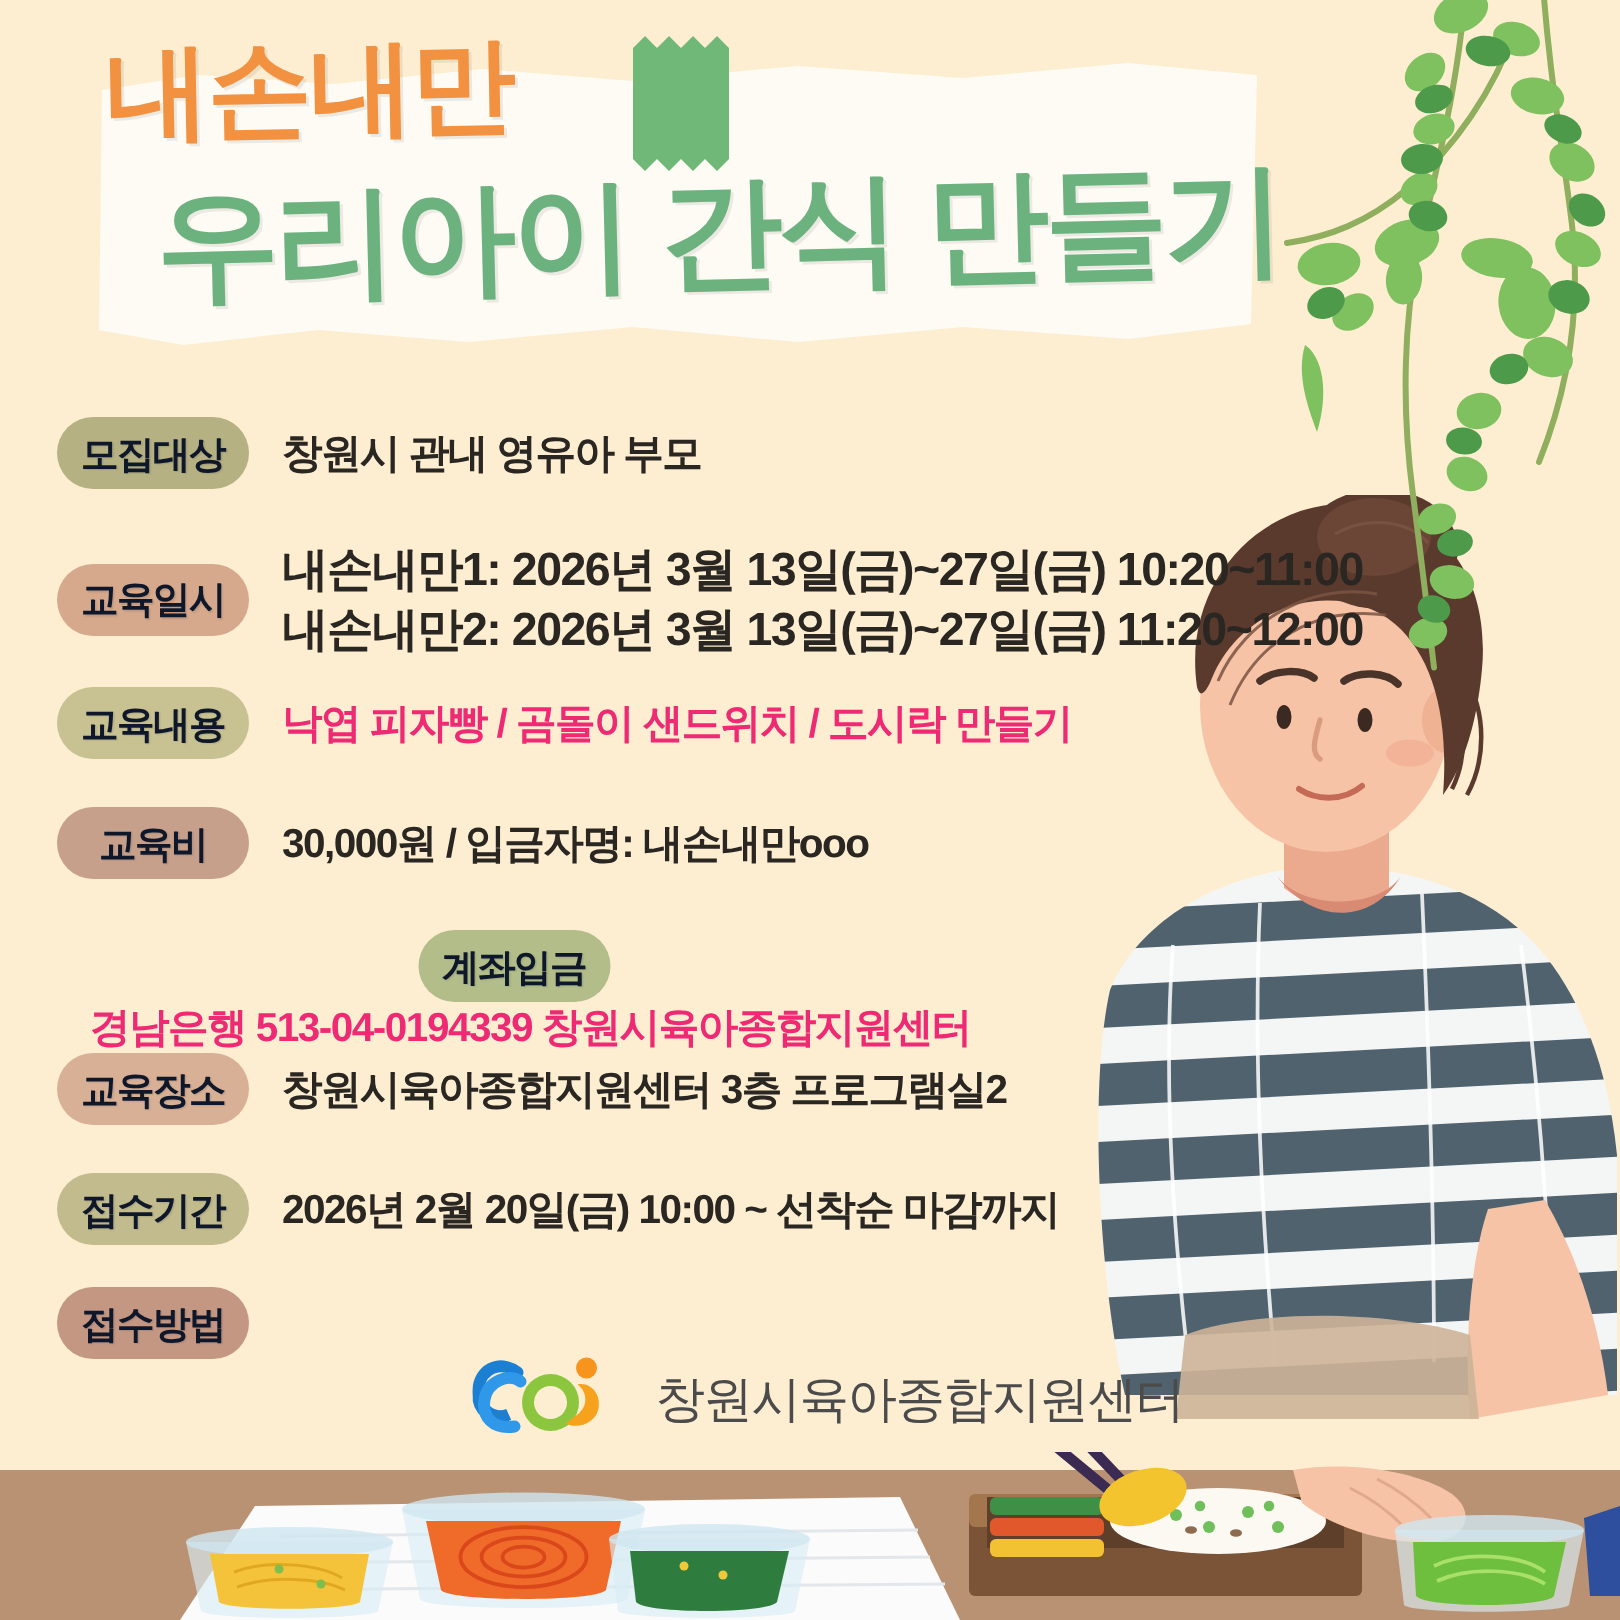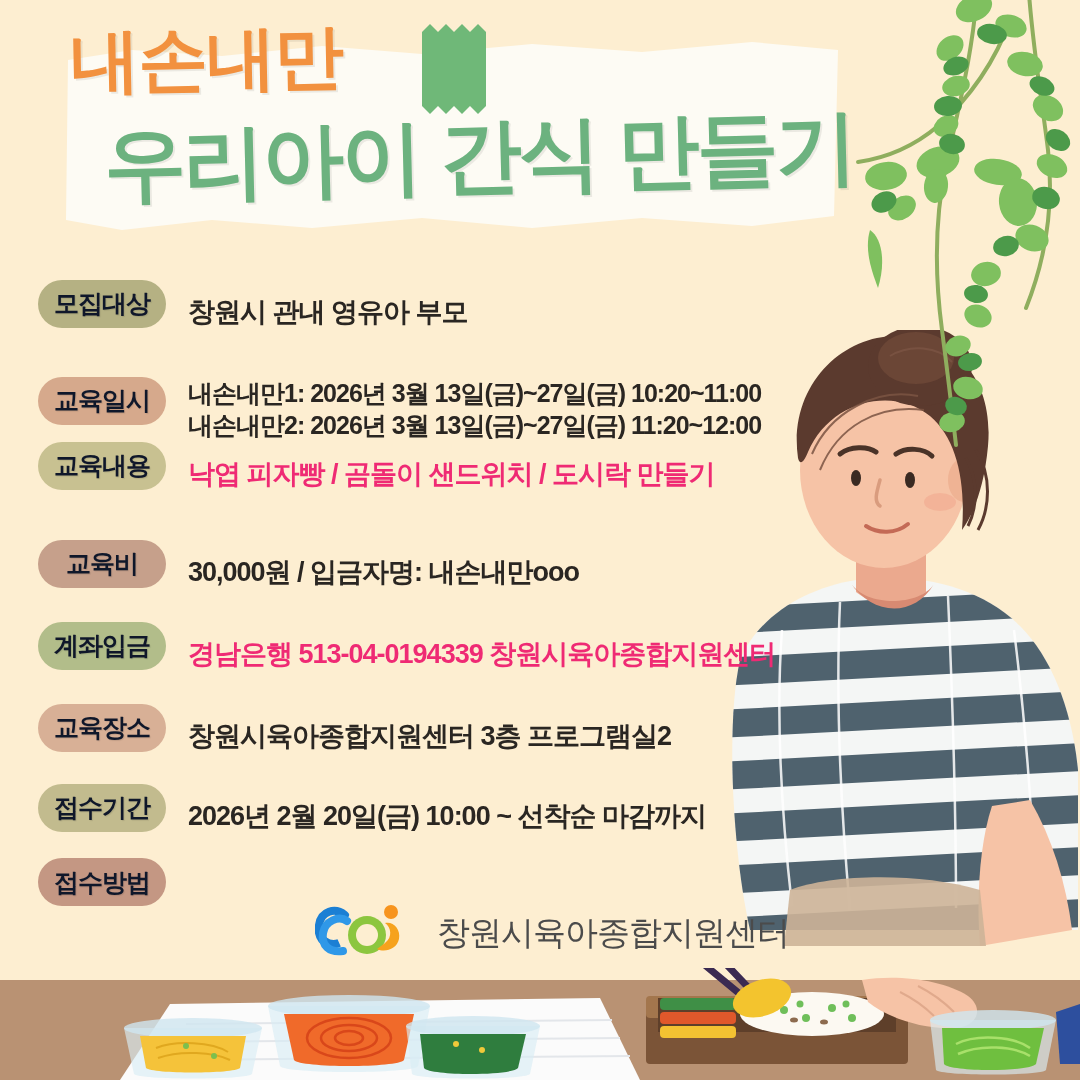--- a/index.html
+++ b/index.html
@@ -144,25 +144,24 @@
   }
 
   .value {
     margin-left: 22px;
     font-size: 27px;
     font-weight: 700;
     color: #2a2622;
     letter-spacing: -1px;
     line-height: 1.28;
     white-space: pre-line;
-    margin-top: 17px;
   }
 
   .value.pink { color: #ef2a74; }
-  .value.two-line { font-size: 25px; }
+  .value.two-line { font-size: 31px; }
 
   
   .logo-wrap {
     position: absolute;
     left: 315px;
     top: 903px;
     display: flex;
     align-items: center;
     z-index: 7;
   }
@@ -325,31 +324,31 @@
       <div class="pill" style="background:#b5b183">모집대상</div>
       <div class="value">창원시 관내 영유아 부모</div>
     </div>
 
     <div class="info-row" style="top:82px;">
       <div class="pill" style="background:#d6a98c">교육일시</div>
       <div class="value two-line">내손내만1: 2026년 3월 13일(금)~27일(금) 10:20~11:00
 내손내만2: 2026년 3월 13일(금)~27일(금) 11:20~12:00</div>
     </div>
 
-    <div class="info-row" style="top:162px;justify-content:center;">
+    <div class="info-row" style="top:180px;justify-content:center;">
       <div class="pill" style="background:#c8c191">교육내용</div>
       <div class="value pink">낙엽 피자빵 / 곰돌이 샌드위치 / 도시락 만들기</div>
     </div>
 
     <div class="info-row" style="top:260px;">
       <div class="pill" style="background:#c6a08b">교육비</div>
       <div class="value">30,000원  / 입금자명: 내손내만ooo</div>
     </div>
 
-    <div class="info-row" style="top:342px;">
+    <div class="info-row" style="top:342px;flex-direction:column;">
       <div class="pill" style="background:#b2bd8a">계좌입금</div>
       <div class="value pink">경남은행 513-04-0194339 창원시육아종합지원센터</div>
     </div>
 
     <div class="info-row" style="top:424px;">
       <div class="pill" style="background:#d8b096">교육장소</div>
       <div class="value">창원시육아종합지원센터 3층 프로그램실2</div>
     </div>
 
     <div class="info-row" style="top:504px;">

